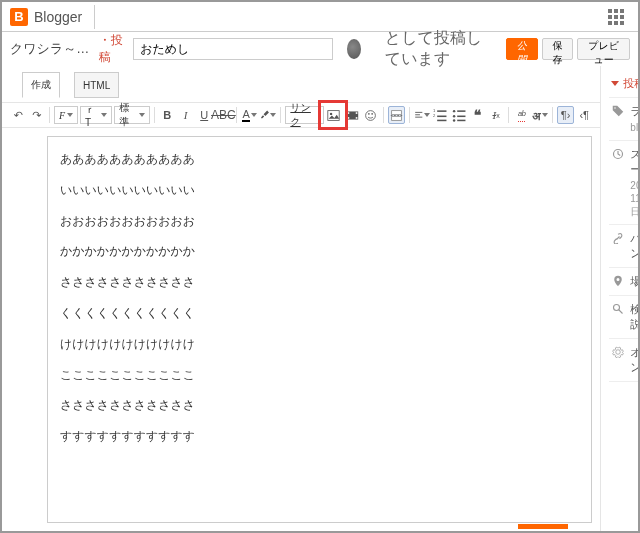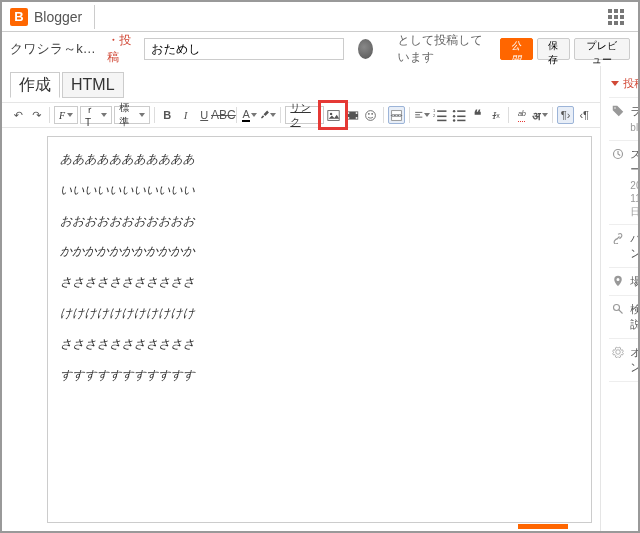--- a/index.html
+++ b/index.html
@@ -12,43 +12,43 @@
   .header-spacer { flex: 1; }
   .apps-icon { width: 16px; height: 16px; margin-right: 6px; display: grid; grid-template-columns: repeat(3,4px); grid-template-rows: repeat(3,4px); gap: 2px; }
   .apps-icon span { background: #777; }
   
   .subheader { height: 34px; display: flex; align-items: center; padding: 0 8px; gap: 4px; }
   .blog-name { font-size: 13px; color: #444; max-width: 110px; white-space: nowrap; overflow: hidden; text-overflow: ellipsis; }
   .post-link { color: #d14836; font-size: 12px; margin-left: 2px; }
   .title-input { flex: none; width: 200px; height: 22px; border: 1px solid #ccc; padding: 0 6px; font-size: 12px; margin-left: 6px; }
   .sub-spacer { flex: 1; }
   .avatar { width: 20px; height: 20px; border-radius: 50%; background: radial-gradient(circle at 40% 40%, #888, #555); margin: 0 20px 0 6px; }
-  .status-text { font-size: 12px; color: #666; margin-right: 6px; }
+  .status-text { font-size: 16px; color: #666; margin-right: 6px; }
   .btn { height: 22px; padding: 0 8px; font-size: 10px; border: 1px solid #ccc; background: #f5f5f5; cursor: pointer; border-radius: 2px; }
   .btn-primary { background: #ff6600; border-color: #ff6600; color: #fff; font-style: italic; }
   
   .main { display: flex; height: calc(100% - 64px); }
   .editor-pane { flex: 1; display: flex; flex-direction: column; border-right: 1px solid #e5e5e5; }
   .sidebar { width: 124px; padding: 6px 8px; font-size: 11px; color: #555; }
   
   .tabs { padding: 6px 8px 0 8px; display: flex; gap: 2px; }
-  .tab { height: 20px; padding: 12px 8px; font-size: 16px; border: 1px solid #ccc; background: #f5f5f5; display: flex; align-items: center; cursor: pointer; }
+  .tab { height: 20px; padding: 12px 8px; font-size: 10px; border: 1px solid #ccc; background: #f5f5f5; display: flex; align-items: center; cursor: pointer; margin-left: 12px; }
   .tab.active { background: #fff; border-bottom-color: #fff; }
   
   .toolbar { height: 26px; border-top: 1px solid #e5e5e5; border-bottom: 1px solid #e5e5e5; margin-top: 4px; padding: 0 8px; display: flex; align-items: center; gap: 2px; }
   .tb-btn { width: 18px; height: 18px; display: flex; align-items: center; justify-content: center; font-size: 11px; color: #555; cursor: pointer; border-radius: 2px; }
   .tb-sep { width: 1px; height: 16px; background: #ddd; margin: 0 2px; }
   .tb-select { height: 18px; font-size: 10px; border: 1px solid #ccc; padding: 0 4px; display: flex; align-items: center; gap: 2px; cursor: pointer; }
   .caret { width: 0; height: 0; border-left: 3px solid transparent; border-right: 3px solid transparent; border-top: 4px solid #777; }
   .tb-btn.icon svg { width: 13px; height: 13px; }
   .highlight-box { position: absolute; border: 3px solid #e53935; width: 30px; height: 30px; pointer-events: none; }
   
   .editor-wrap { flex: 1; padding: 8px 8px 8px 45px; position: relative; }
   .editor { width: 100%; height: 100%; border: 1px solid #ccc; padding: 14px 12px; overflow-y: scroll; font-size: 12px; line-height: 1.4; color: #333; }
-  .editor p { margin-bottom: 14px; font-style: italic; }
+  .editor p { margin-bottom: 14px; }
   
   .sb-title { color: #d14836; font-size: 11px; padding: 4px 0 6px 2px; display: flex; align-items: center; gap: 4px; }
   .sb-title .caret-down { width: 0; height: 0; border-left: 4px solid transparent; border-right: 4px solid transparent; border-top: 5px solid #d14836; }
   .sb-item { padding: 6px 0 6px 2px; border-top: 1px solid #eee; display: flex; align-items: flex-start; gap: 6px; cursor: pointer; }
   .sb-item:last-child { border-bottom: 1px solid #eee; }
   .sb-icon { width: 13px; height: 13px; flex: none; color: #999; display: flex; align-items: center; justify-content: center; }
   .sb-icon svg { width: 12px; height: 12px; fill: #999; }
   .sb-text { flex: 1; }
   .sb-sub { color: #999; font-size: 10px; margin-top: 2px; line-height: 1.3; }
   .orange-bar { position: absolute; bottom: 2px; right: 70px; width: 50px; height: 5px; background: #ff6600; }
@@ -208,21 +208,23 @@
       <div class="highlight-box" style="left:316px; top:-3px;"></div>
     </div>
 
     <div class="editor-wrap">
       <div class="editor" id="editor">
           <p>あああああああああああ</p>
           <p>いいいいいいいいいいい</p>
           <p>おおおおおおおおおおお</p>
           <p>かかかかかかかかかかか</p>
           <p>さささささささささささ</p>
+          <p>くくくくくくくくくくく</p>
           <p>けけけけけけけけけけけ</p>
+          <p>こここここここここここ</p>
           <p>さささささささささささ</p>
           <p>すすすすすすすすすすす</p>
         </div>
     </div>
   </div>
 
   <div class="sidebar">
     <div class="sb-title">
       <span class="caret-down"></span>
       <span>投稿の設定</span>

